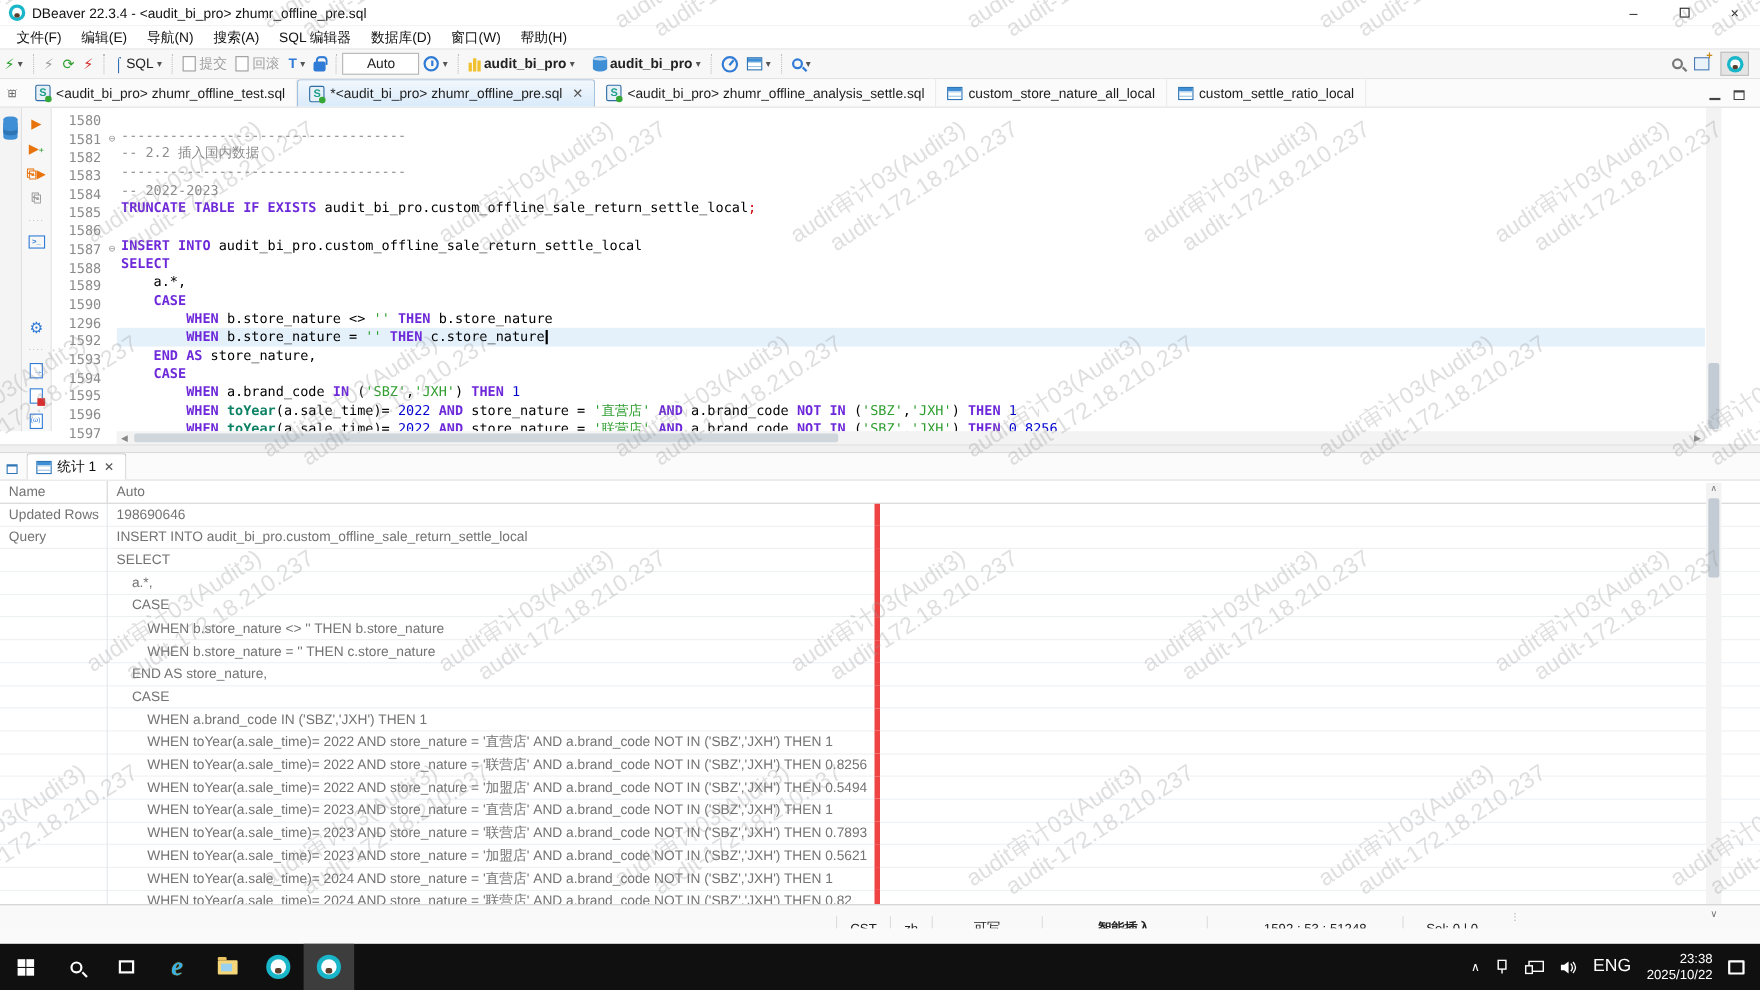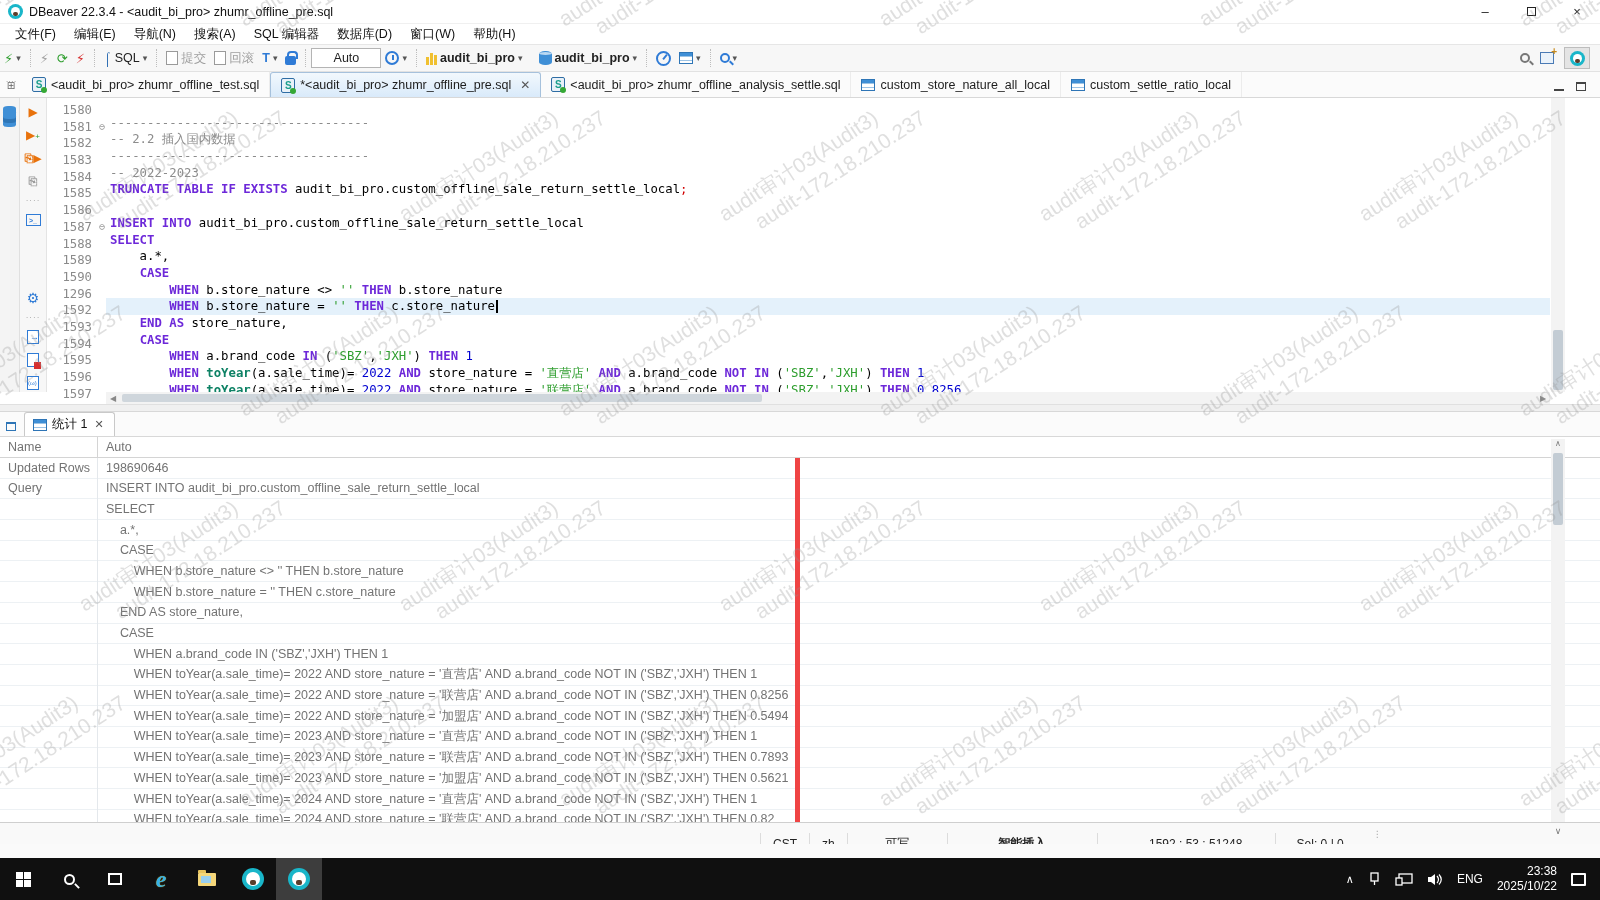--- a/index.html
+++ b/index.html
@@ -188,21 +188,21 @@
   .tk-folder::before { content:""; position:absolute; left:0; top:-3px; width:8px; height:3px; background:#e9c45e;
     border-radius:1px 1px 0 0;}
   .tk-folder::after { content:""; position:absolute; left:3px; top:3px; width:10px; height:7px; background:#9ad0f0;}
   .tk-beaver { width:22px; height:22px; border-radius:50%; background:#19b6c9; position:relative; }
   .tk-beaver::after { content:""; position:absolute; left:4px; top:4px; width:14px; height:14px; border-radius:50%;
     background:#fff; }
   .tk-beaver::before { content:""; position:absolute; left:8px; top:12px; width:6px; height:5px; background:#5a3d2b;
     border-radius:2px; z-index:2;}
   .tk-right { margin-left:auto; display:flex; align-items:center; gap:14px; padding-right:14px; height:42px; }
   .tk-chev { color:#fff; font-size:11px; }
-  .tk-lang { font-size:12px; }
+  .tk-lang { font-size:16px; }
   .tk-clock { text-align:right; font-size:12px; line-height:15px; }
   .tk-note { width:15px; height:13px; border:2px solid #fff; border-radius:1px; }
   svg.tray { display:block; }
 
   
   .wm-layer { position:absolute; left:0; top:0; width:1600px; height:858px; overflow:hidden;
     pointer-events:none; z-index:60; }
   .wm { position:absolute; transform:rotate(-33deg); color:rgba(150,150,150,0.30); font-size:21px;
     white-space:nowrap; line-height:26px; }
   .wm .l2 { margin-left:26px; }

